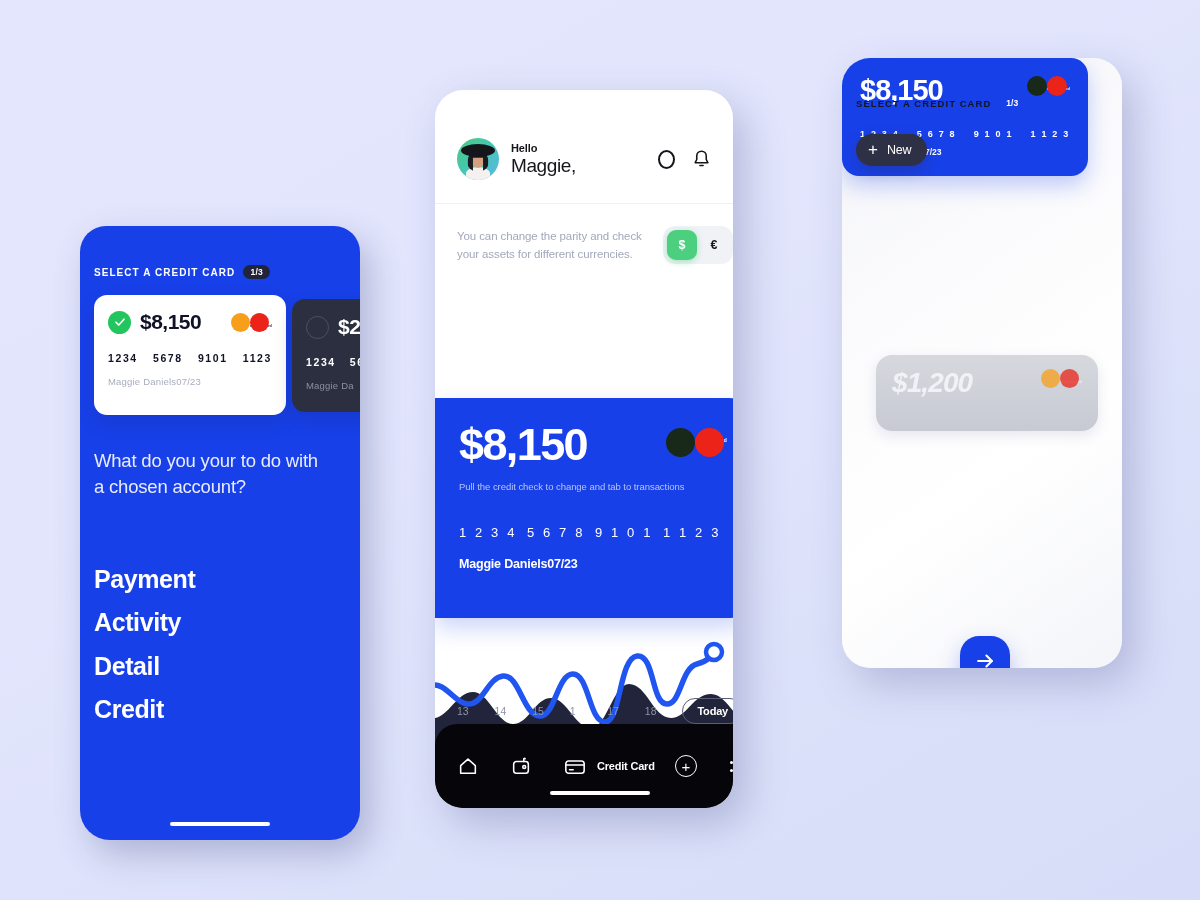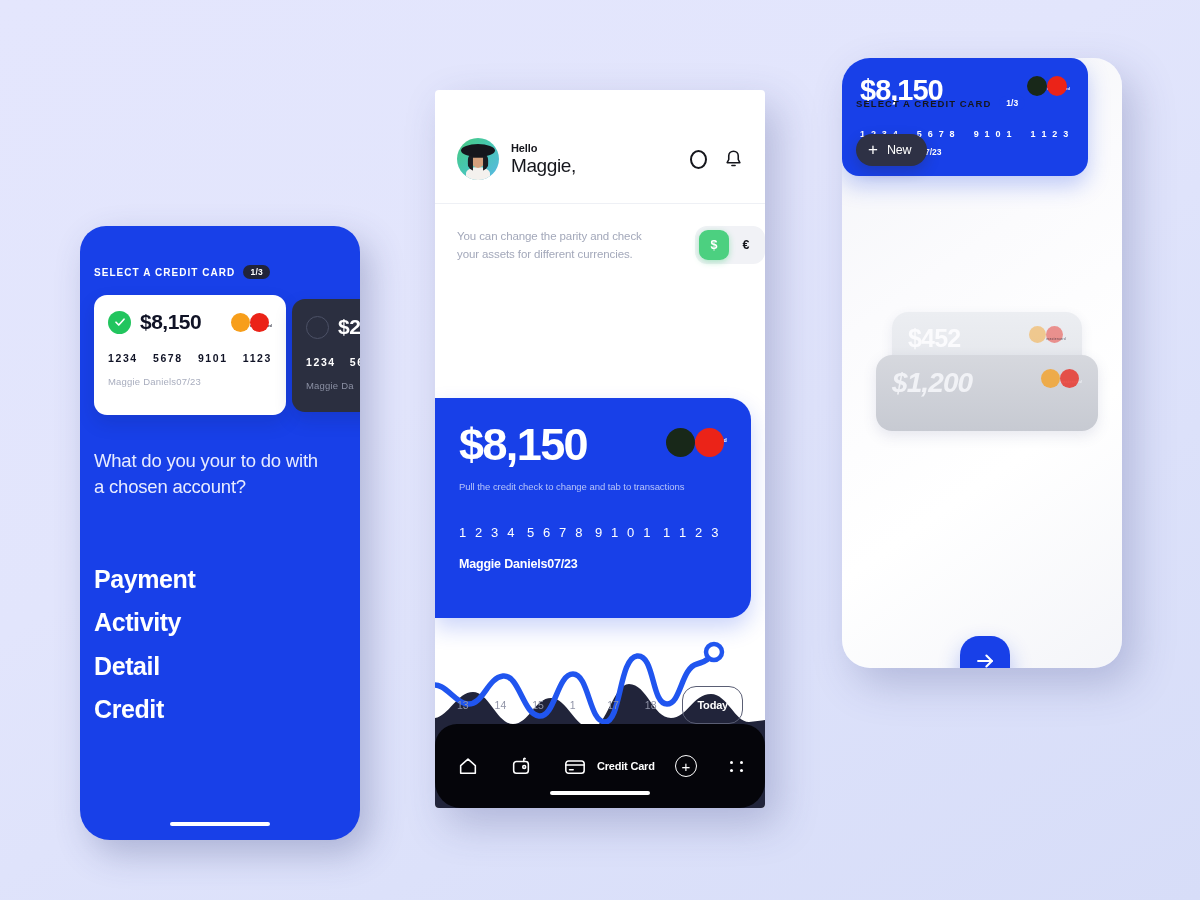--- a/index.html
+++ b/index.html
@@ -102,22 +102,22 @@
     margin-bottom: 17px; line-height: 1.05;
   }
   .home-bar {
     position: absolute; left: 50%; transform: translateX(-50%);
     width: 100px; height: 4px; border-radius: 3px; background: #fff;
   }
   #phone1 .home-bar { bottom: 14px; }
 
   
   #phone2 {
-    left: 435px; top: 90px; width: 330px; height: 718px;
-    background: #ffffff; border-radius: 4px;
+    left: 435px; top: 90px; width: 298px; height: 718px;
+    background: #ffffff; border-radius: 28px;
     box-shadow: 12px 16px 40px rgba(60,70,130,.28);
   }
   .p2-top { padding: 48px 22px 0; display: flex; align-items: center; }
   .avatar {
     width: 42px; height: 42px; border-radius: 50%; flex: none; overflow: hidden;
     position: relative;
     background: linear-gradient(135deg, #49c97e 0%, #46c7b0 45%, #5ab7e8 100%);
   }
   .avatar .hat {
     position: absolute; left: 50%; top: 6px; transform: translateX(-50%);
@@ -188,21 +188,21 @@
 
   .chart-dates {
     position: absolute; left: 0; bottom: 84px; width: 330px;
     display: flex; align-items: center; padding: 0 22px; gap: 0;
   }
   .chart-dates .d {
     color: #8f93a6; font-size: 10.5px; width: 38px; text-align: left;
   }
   .today-pill {
     margin-left: auto; border: 1.4px solid #5a5e74; border-radius: 14px;
-    padding: 12px 14px; color: #fff; font-size: 11px; font-weight: 700; letter-spacing: -.2px;
+    padding: 6px 14px; color: #fff; font-size: 11px; font-weight: 700; letter-spacing: -.2px;
   }
 
   .p2-nav {
     position: absolute; left: 0; bottom: 0; width: 330px; height: 84px;
     background: #05050a; border-radius: 22px 22px 26px 26px;
     display: flex; align-items: center; padding: 0 22px; gap: 11px;
   }
   .p2-nav .nv { display: flex; align-items: center; }
   .p2-nav svg { display: block; }
   .nav-label { color: #fff; font-size: 11px; font-weight: 700; margin-left: 10px; letter-spacing: -.2px; }
@@ -464,27 +464,20 @@
     <div class="p3-head">
       <span class="sel-label-dark">SELECT A CREDIT CARD</span>
       <span class="badge-blue">1/3</span>
     </div>
 
     <div class="new-btn">
       <span class="plus">+</span>
       <span class="lbl">New</span>
     </div>
 
-    <div class="stack-card" id="p3c1">
-      <span class="amt">$452</span>
-      <span class="mc-wrap" style="margin-left:auto">
-        <span class="mc-logo"><i class="l"></i><i class="r"></i></span>
-        <span class="mc-word">mastercard</span>
-      </span>
-    </div>
 
     <div class="stack-card" id="p3c2">
       <span class="amt">$1,200</span>
       <span class="mc-wrap" style="margin-left:auto">
         <span class="mc-logo"><i class="l"></i><i class="r"></i></span>
         <span class="mc-word">mastercard</span>
       </span>
     </div>
 
     <div id="p3c3">

